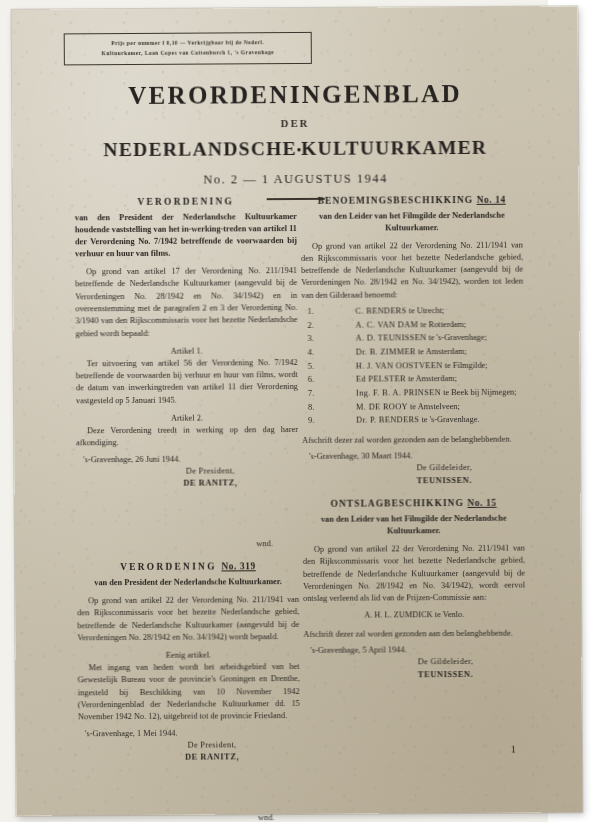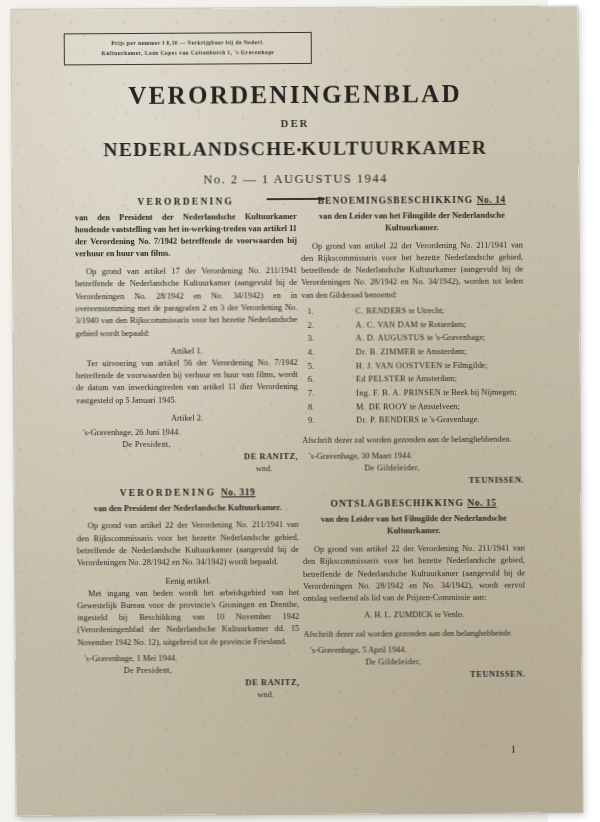--- a/index.html
+++ b/index.html
@@ -93,23 +93,23 @@
   p.body + p.body{margin-top:4px;}
   p.noind{text-indent:0;}
   p.center{text-align:center;text-indent:0;}
   .gap{height:6px;}
   .gap-l{height:11px;}
 
   .place{
     font-size:8.35px;margin-top:5px;text-indent:7px;color:#2b2722;
   }
   .sig{margin-top:2px;font-size:8.35px;line-height:1.5;color:#2b2722;}
-  .sig .l1{display:block;text-align:left;padding-left:46px;letter-spacing:.3px;}
-  .sig .l2{display:block;text-align:right;padding-left:46px;letter-spacing:.6px;font-weight:700;}
-  .sig .l3{display:block;text-align:right;padding-right:26px;}
+  .sig .l1{display:block;text-align:center;padding-left:46px;letter-spacing:.3px;}
+  .sig .l2{display:block;text-align:center;padding-left:46px;letter-spacing:.6px;font-weight:700;}
+  .sig .l3{display:block;text-align:right;padding-right:26px;margin-top:48px;}
   .sig.gilde .l1{padding-left:62px;}
   .sig.gilde .l2{padding-left:62px;}
 
   ol.names{
     margin:4px 0 0 0;padding:0;list-style:none;font-size:8.35px;
     line-height:1.46;color:#2b2722;
   }
   ol.names li{
     display:flex;margin:0 0 1.5px 0;padding-left:6px;
   }
@@ -150,20 +150,21 @@
         <div class="col left">
 
           <div>
             <div class="h-main">VERORDENING</div>
             <p class="body noind center" style="text-align:justify;text-indent:0;font-weight:700;font-size:8.3px;line-height:1.45;">van den President der Nederlandsche Kultuurkamer houdende vaststelling van het in-werking-treden van artikel 11 der Verordening No. 7/1942 betreffende de voorwaarden bij verhuur en huur van films.</p>
             <div class="gap"></div>
             <p class="body">Op grond van artikel 17 der Verordening No. 211/1941 betreffende de Nederlandsche Kultuurkamer (aangevuld bij de Verordeningen No. 28/1942 en No. 34/1942) en in overeenstemming met de paragrafen 2 en 3 der Verordening No. 3/1940 van den Rijkscommissaris voor het bezette Nederlandsche gebied wordt bepaald:</p>
             <div class="h-art">Artikel 1.</div>
             <p class="body">Ter uitvoering van artikel 56 der Verordening No. 7/1942 betreffende de voorwaarden bij verhuur en huur van films, wordt de datum van inwerkingtreden van artikel 11 dier Verordening vastgesteld op 5 Januari 1945.</p>
             <div class="h-art">Artikel 2.</div>
+            <p class="body">Deze Verordening treedt in werking op den dag harer afkondiging.</p>
             <div class="place">'s-Gravenhage, 26 Juni 1944.</div>
             <div class="sig">
               <span class="l1">De President,</span>
               <span class="l2">DE RANITZ,</span>
               <span class="l3">wnd.</span>
             </div>
           </div>
 
           <div class="gap-l"></div>
 
@@ -192,21 +193,21 @@
               <li>
                   <span class="n">1.</span>
                   <span class="t"><span class="nm">C. BENDERS</span><span> te Utrecht;</span></span>
                 </li>
               <li>
                   <span class="n">2.</span>
                   <span class="t"><span class="nm">A. C. VAN DAM</span><span> te Rotterdam;</span></span>
                 </li>
               <li>
                   <span class="n">3.</span>
-                  <span class="t"><span class="nm">A. D. AUGUSTUS</span><span> te 's-Gravenhage;</span></span>
+                  <span class="t"><span class="nm">A. D. TEUNISSEN</span><span> te 's-Gravenhage;</span></span>
                 </li>
               <li>
                   <span class="n">4.</span>
                   <span class="t"><span class="nm">Dr. B. ZIMMER</span><span> te Amsterdam;</span></span>
                 </li>
               <li>
                   <span class="n">5.</span>
                   <span class="t"><span class="nm">H. J. VAN OOSTVEEN</span><span> te Filmgilde;</span></span>
                 </li>
               <li>

